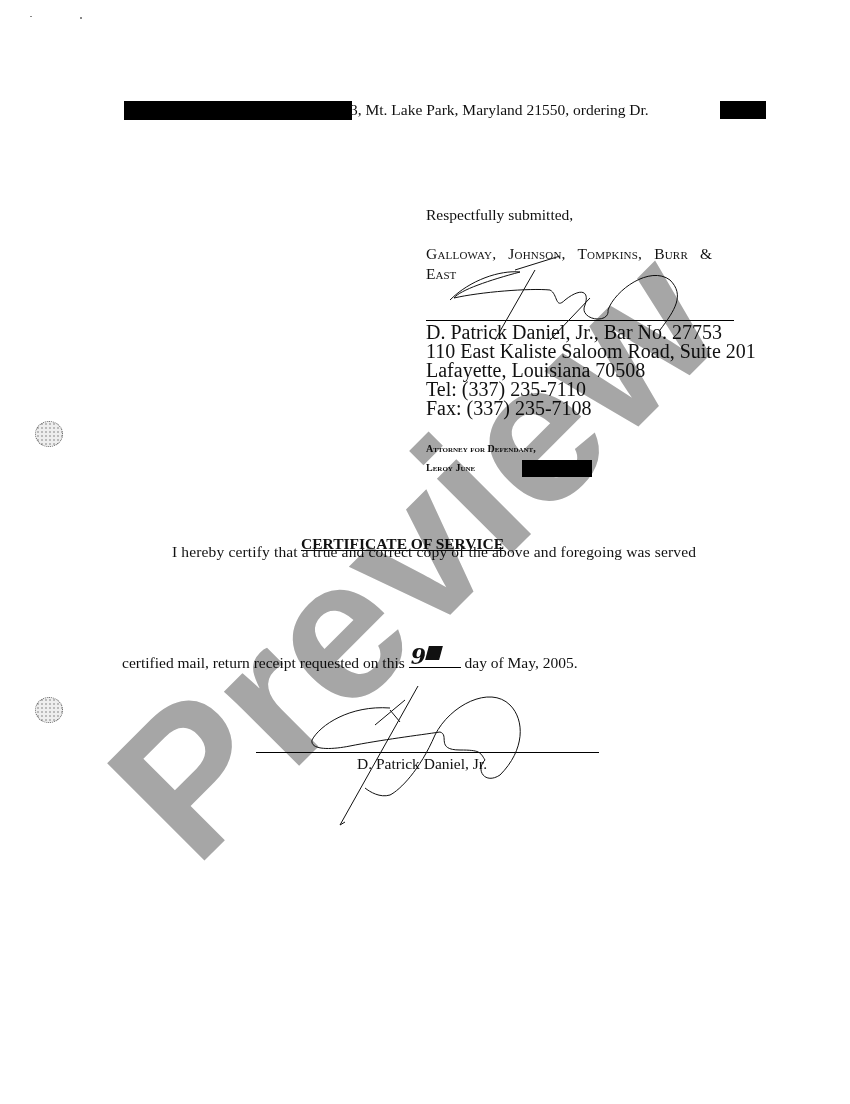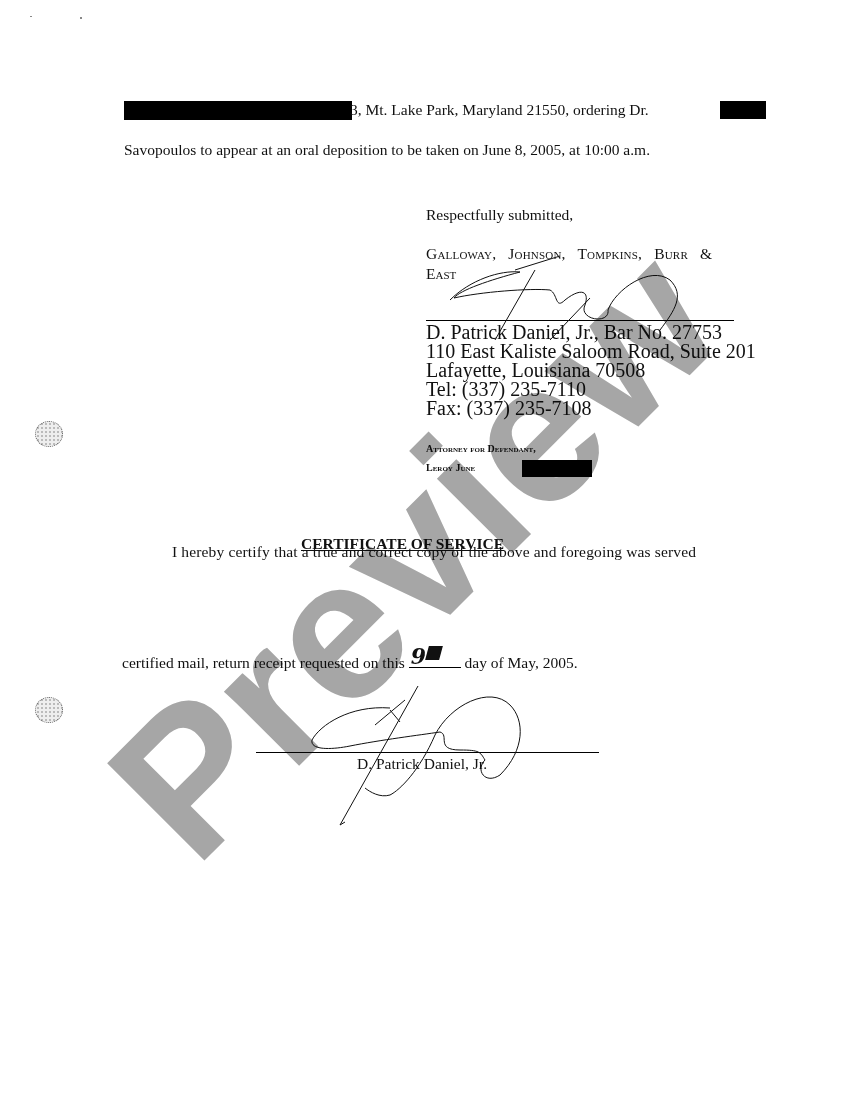--- a/index.html
+++ b/index.html
@@ -33,21 +33,20 @@
   <div class="abs" style="left:80px;top:17px;width:2px;height:2px;background:#888;"></div>
 
   <div class="hole" style="left:35px;top:421px;"></div>
   <div class="hole" style="left:35px;top:697px;"></div>
 
   <div class="redact" style="left:124px;top:101px;width:228px;height:19px;"></div>
   <div class="abs body-text" style="left:350px;top:101px;">
     <span>3</span><span>, Mt. Lake Park, Maryland 21550, ordering Dr.</span>
   </div>
   <div class="redact" style="left:720px;top:101px;width:46px;height:18px;"></div>
-  <div class="abs body-text" style="left:124px;top:141px;">Savopoulos to appear at an oral deposition to be taken on June 8, 2005, at 10:00 a.m.</div>
 
   <div class="abs body-text" style="left:426px;top:206px;">Respectfully submitted,</div>
   <div class="abs body-text sc" style="left:426px;top:245px;word-spacing:8px;letter-spacing:0.2px;">Galloway, Johnson, Tompkins, Burr &amp;</div>
   <div class="abs body-text sc" style="left:426px;top:265px;">East</div>
 
   <div class="hr" style="left:426px;top:320px;width:308px;"></div>
 
   <div class="abs addr-line" style="left:426px;top:323px;">D. Patrick Daniel, Jr., Bar No. 27753</div>
   <div class="abs addr-line" style="left:426px;top:342px;">110 East Kaliste Saloom Road, Suite 201</div>
   <div class="abs addr-line" style="left:426px;top:361px;">Lafayette, Louisiana 70508</div>

